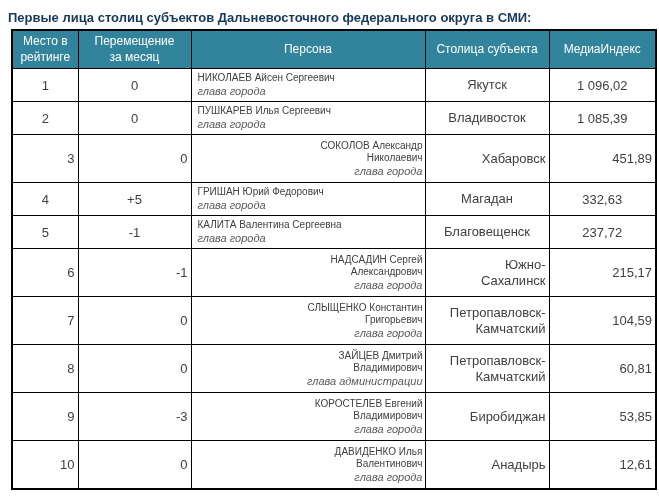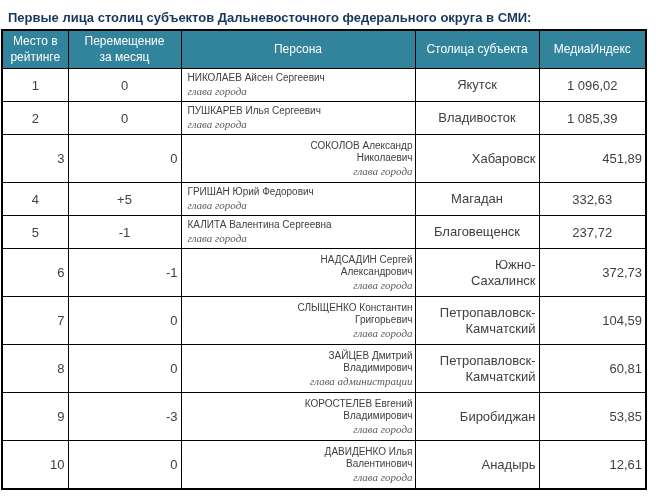--- a/index.html
+++ b/index.html
@@ -19,21 +19,21 @@
     position: absolute;
     left: 8px;
     top: 10px;
     font-size: 13px;
     font-weight: bold;
     color: #17375D;
     white-space: nowrap;
   }
   table.rating {
     position: absolute;
-    left: 1px;
+    left: 11px;
     top: 29px;
     width: 644px;
     border-collapse: collapse;
     table-layout: fixed;
     border: 2px solid #000000;
   }
   table.rating th, table.rating td {
     border: 1px solid #000000;
     vertical-align: middle;
     overflow: hidden;
@@ -69,21 +69,20 @@
     line-height: 1.18;
     color: #404040;
     white-space: pre-line;
   }
   .persona-role {
     font-size: 11px;
     font-style: italic;
     color: #595959;
     line-height: 1.15;
     margin-top: 1px;
-    font-family: Liberation Serif, serif;
   }
   tr.r2 td { height: 28px; }
   tr.r3 td { height: 43px; text-align: right; }
 </style>
 </head>
 <body>
 
 <div class="page">
   <div class="page-title">Первые лица столиц субъектов Дальневосточного федерального округа в СМИ:</div>
 
@@ -161,21 +160,21 @@
       <tr class="r3">
         <td class="c-rank">6</td>
         <td class="c-change">-1</td>
         <td class="c-persona">
           <div class="persona-name">НАДСАДИН Сергей
 Александрович</div>
           <div class="persona-role">глава города</div>
         </td>
         <td class="c-city">Южно-
 Сахалинск</td>
-        <td class="c-index">372,73</td>
+        <td class="c-index">215,17</td>
       </tr>
       <tr class="r3">
         <td class="c-rank">7</td>
         <td class="c-change">0</td>
         <td class="c-persona">
           <div class="persona-name">СЛЫЩЕНКО Константин
 Григорьевич</div>
           <div class="persona-role">глава города</div>
         </td>
         <td class="c-city">Петропавловск-

